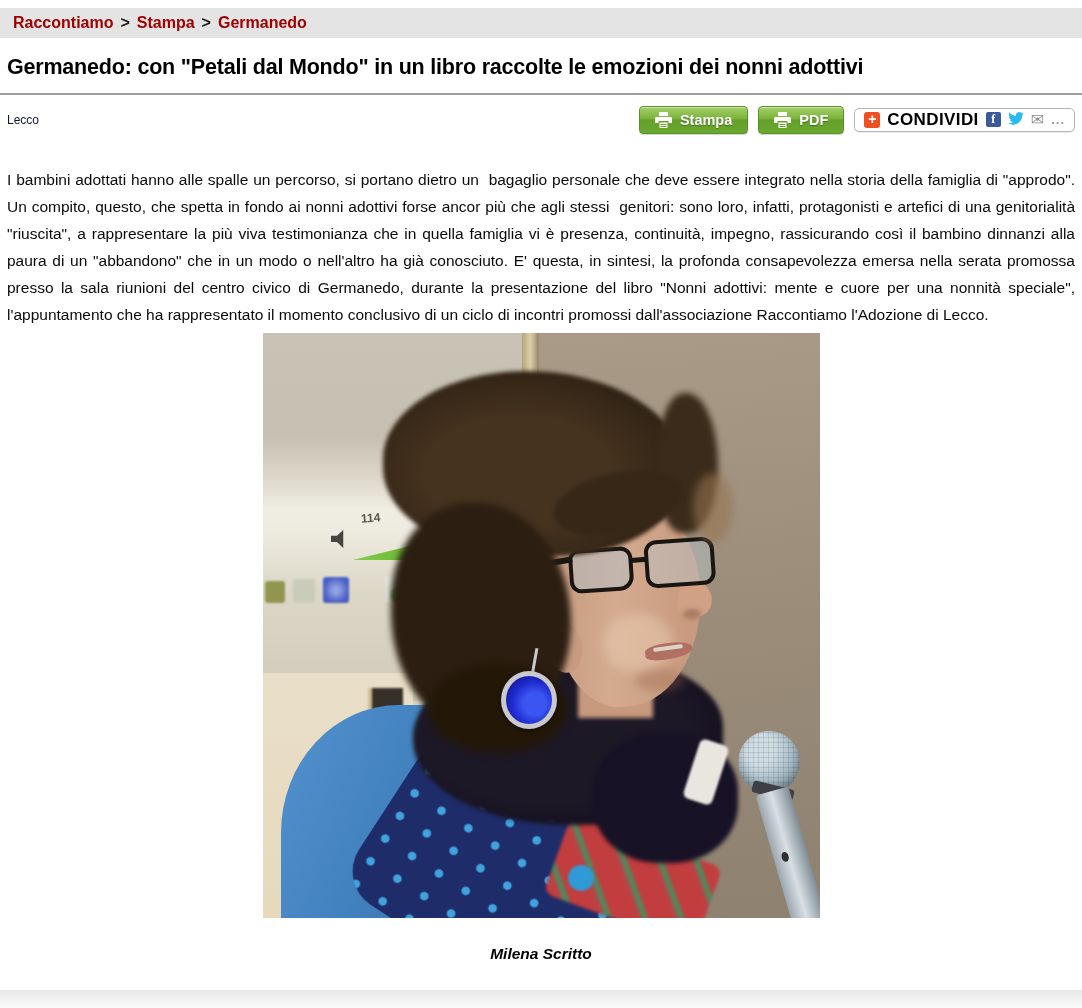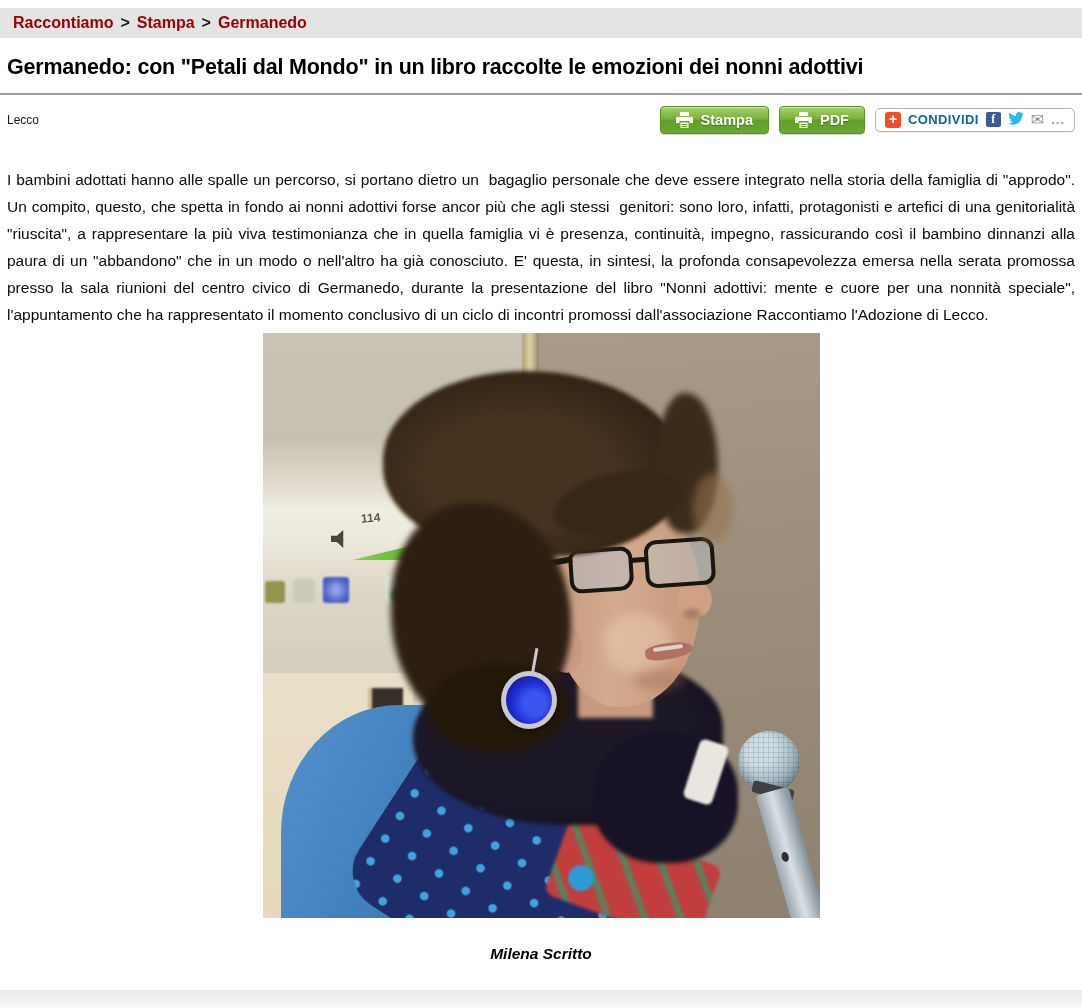--- a/index.html
+++ b/index.html
@@ -22,21 +22,21 @@
   .category { color:#0f172a; font-size:12px; }
   .actions { display:flex; gap:10px; align-items:center; }
   .btn-green { height:28px; padding:0 15px; display:inline-flex; align-items:center; gap:8px;
     background:linear-gradient(#a6cf6e 0%, #7ab339 45%, #63a02a 50%, #6ca830 100%);
     border:1px solid #55941f; border-radius:4px; color:#fff; font-weight:bold; font-size:14.5px;
     text-shadow:0 1px 1px rgba(0,0,0,.35);
     box-shadow:inset 0 1px 0 rgba(255,255,255,.45), 0 1px 1px rgba(0,0,0,.18); cursor:pointer; }
   .btn-green svg { display:block; }
   .share { height:24px; background:#fff; border:1px solid #b5b5b5; border-radius:5px; display:inline-flex; align-items:center; gap:7px; padding:0 9px; box-shadow:0 1px 1px rgba(0,0,0,.08); cursor:pointer; }
   .share .plus { width:16px; height:16px; background:#ee4f23; border-radius:3px; color:#fff; font-weight:bold; font-size:14px; line-height:15px; text-align:center; }
-  .share .sh-label { font-size:13px; font-weight:bold; color:#0369a1; letter-spacing:.4px; }
+  .share .sh-label { font-size:17px; font-weight:bold; color:#000000; letter-spacing:.4px; }
   .share .fb { width:15px; height:15px; background:#3d5a98; border-radius:2px; color:#fff; font-weight:bold; font-size:12px; line-height:14px; text-align:center; font-family:"Liberation Serif", serif; }
   .share .mail { color:#8f8f8f; font-size:16px; line-height:1; }
   .share .more { color:#999; font-size:13px; font-weight:bold; letter-spacing:1px; }
 
   
   .article { margin:30px 7px 0; font-size:15.5px; line-height:27px; text-align:justify; white-space:pre-wrap; color:#0a0a0a; }
 
   
   .photo-wrap { margin-top:5px; display:flex; justify-content:center; }
   .photo { position:relative; width:557px; height:585px; overflow:hidden; background:#9a8b78; }

